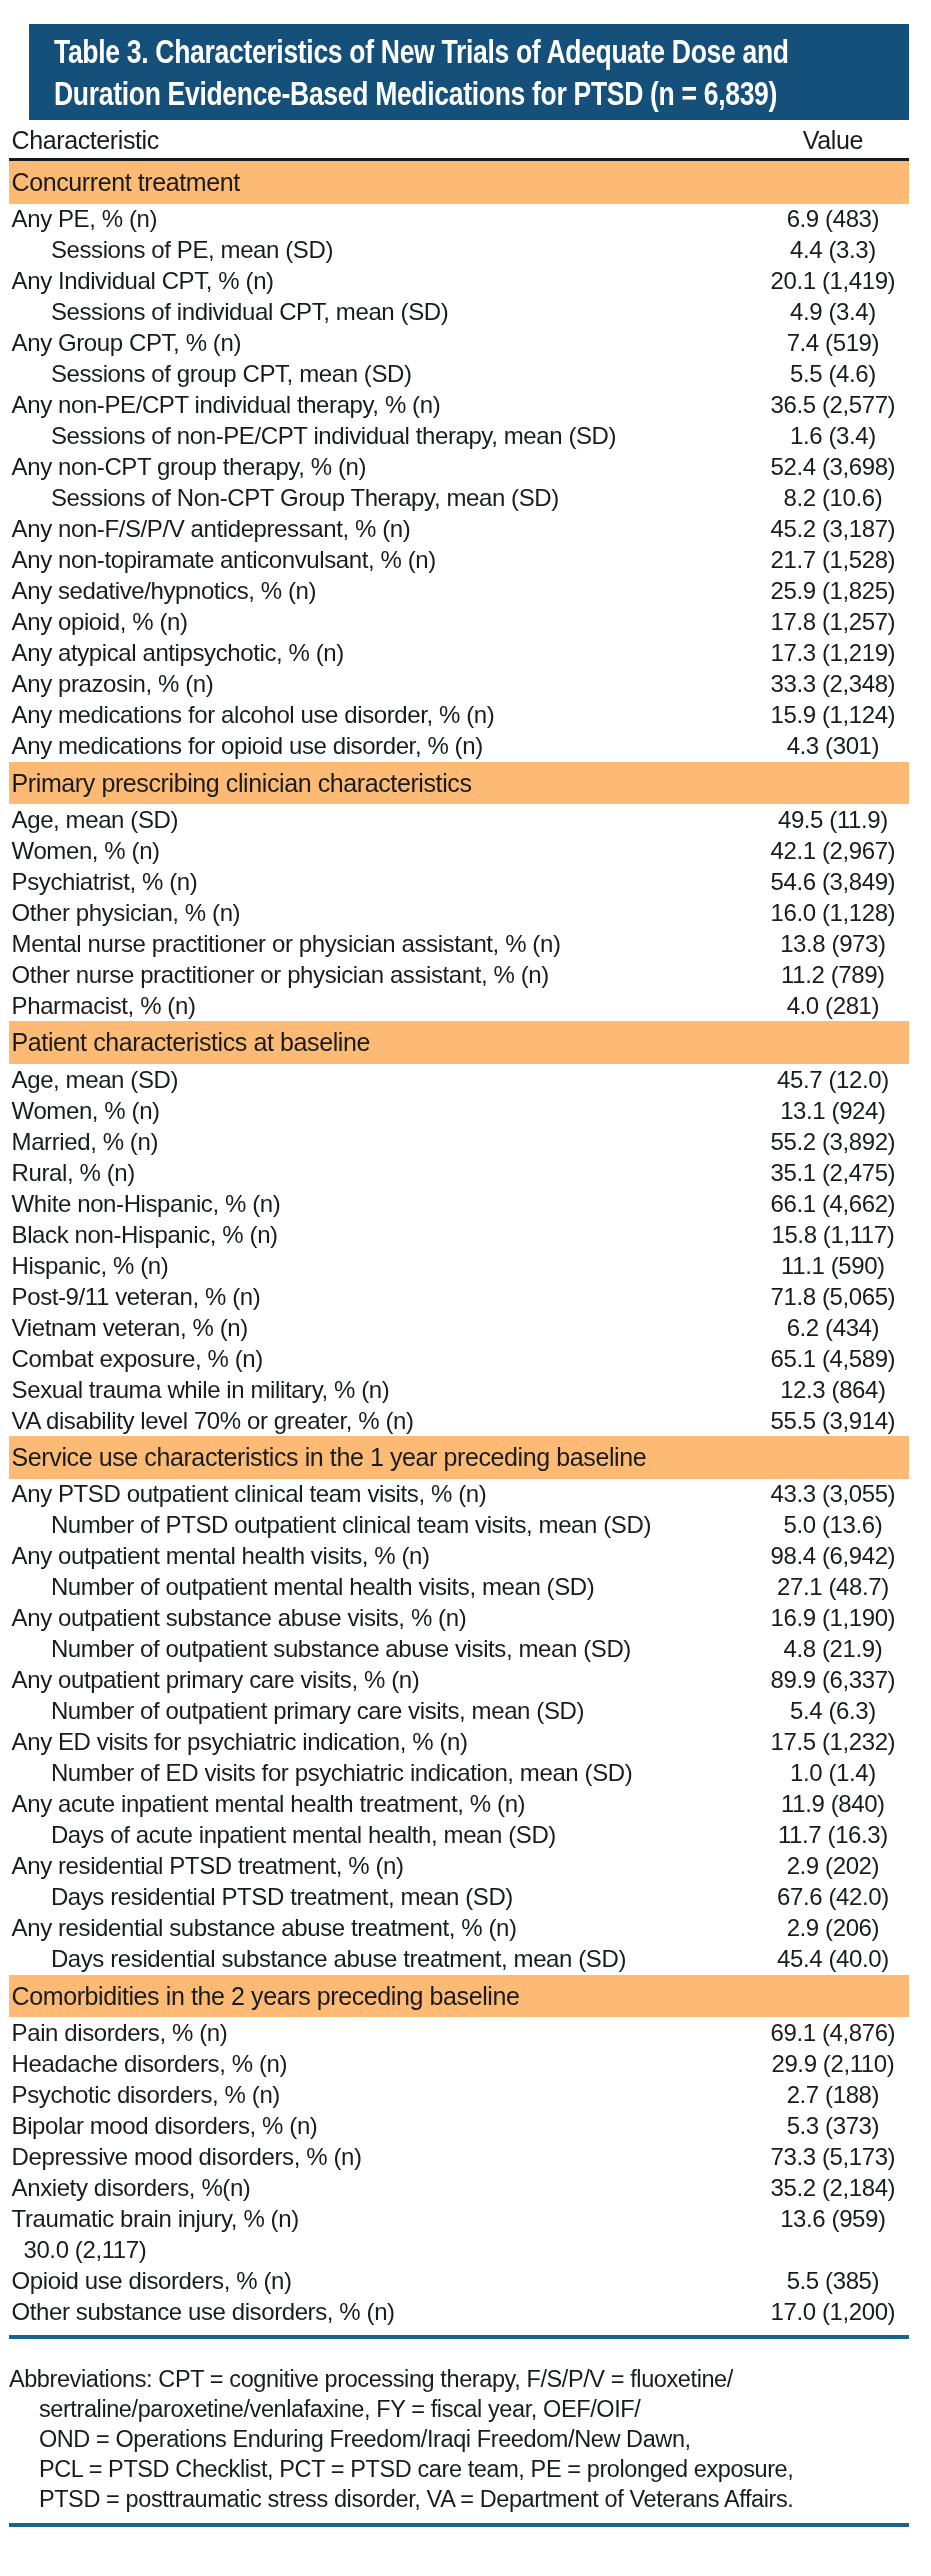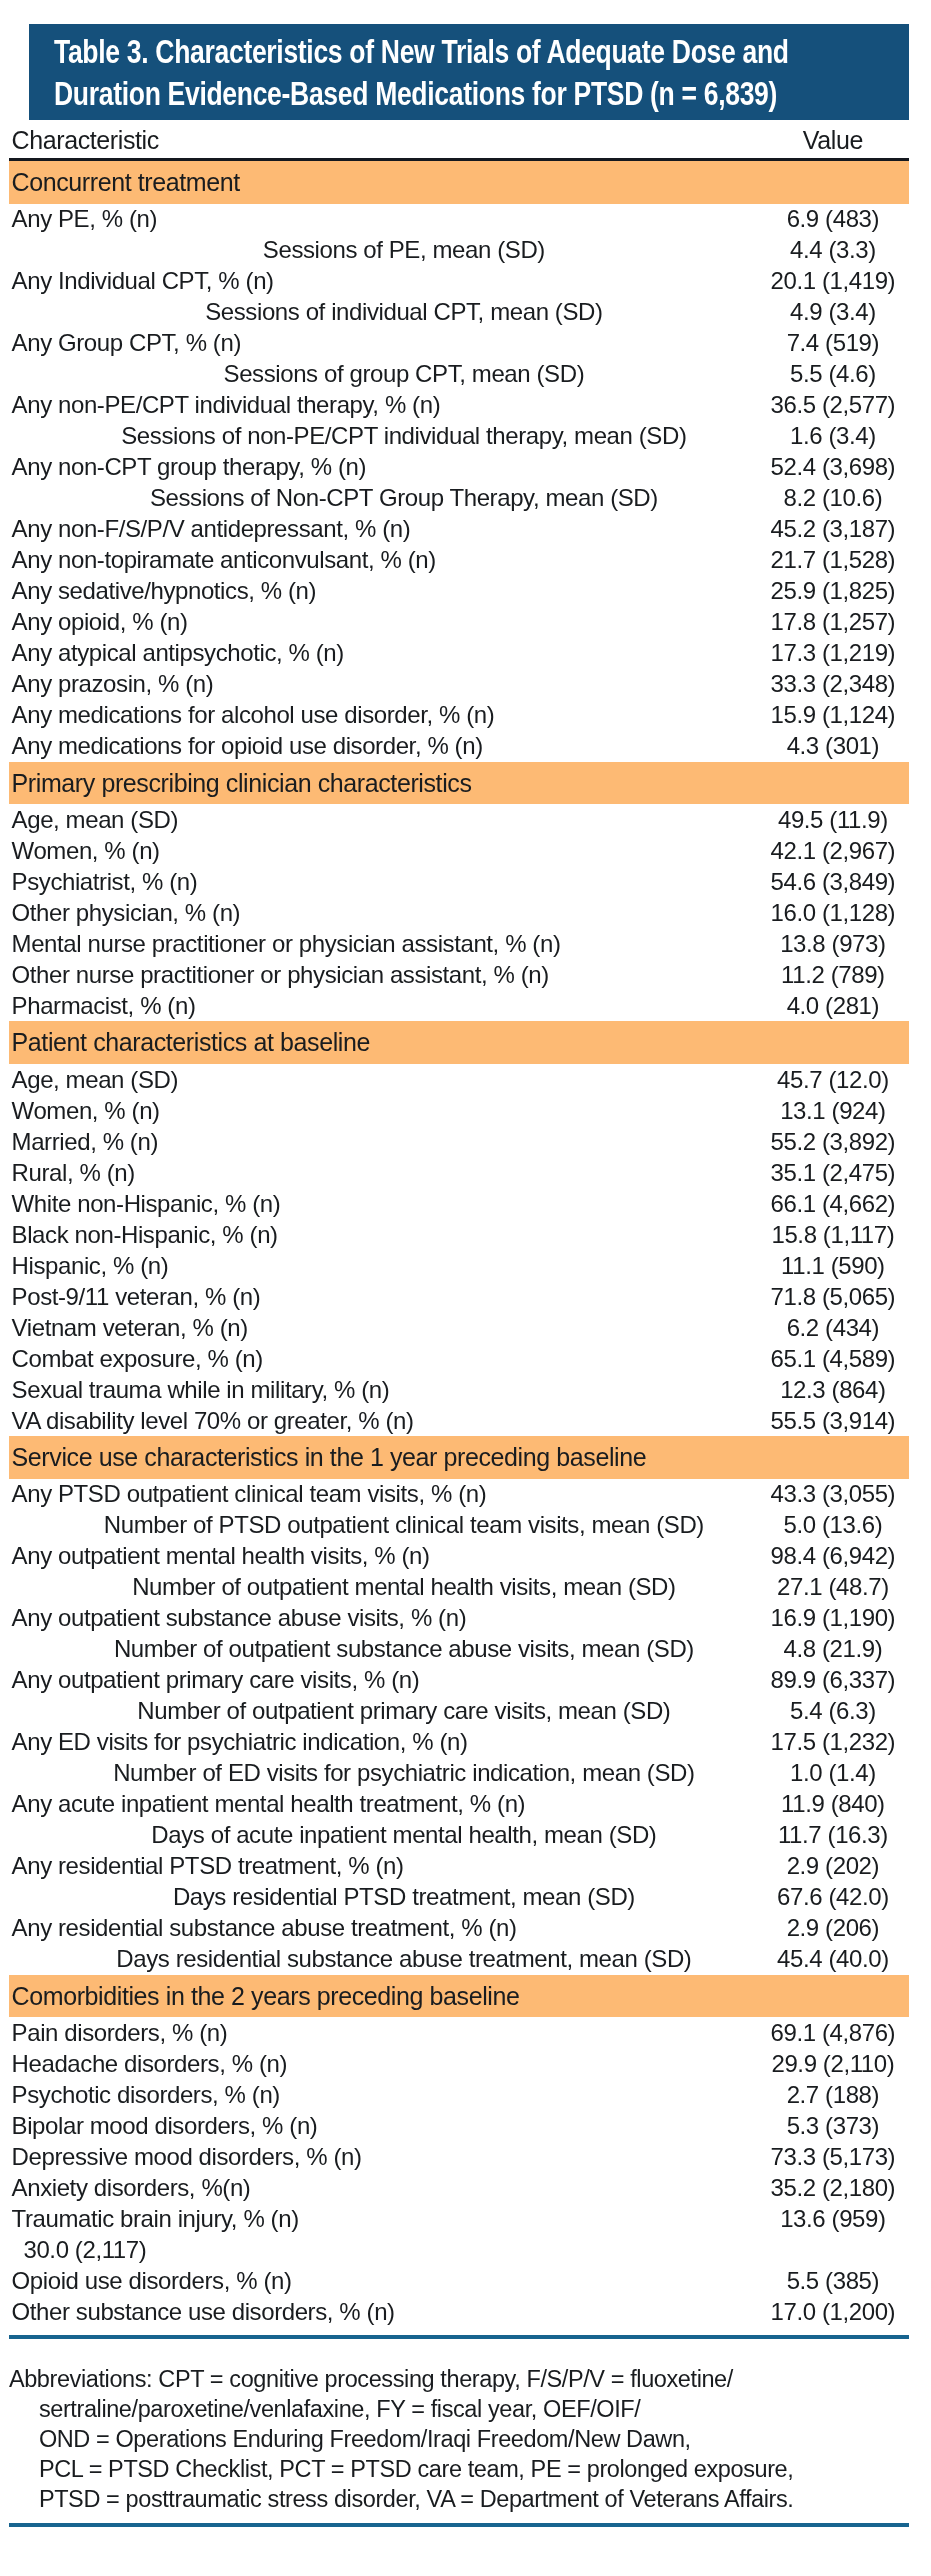--- a/index.html
+++ b/index.html
@@ -18,21 +18,21 @@
   .col-label{flex:1;padding-left:2.7px;}
   .col-value{width:152px;text-align:center;flex-shrink:0;}
   .header-rule{height:3.5px;background:#14181f;margin-top:1.8px;}
 
   .band{background:#fdba74;margin:0 0;padding:8px 0 8px 2.7px;font-size:25px;
         letter-spacing:-0.4px;height:26.6px;line-height:26.6px;white-space:nowrap;}
 
   .trow{display:flex;align-items:center;height:31px;font-size:24px;
         letter-spacing:-0.4px;white-space:nowrap;}
   .tlabel{flex:1;padding-left:2.7px;}
-  .trow.indent .tlabel{padding-left:42px;text-align:center;}
+  .trow.indent .tlabel{padding-left:42px;}
   .tvalue{width:152px;text-align:center;flex-shrink:0;}
 
   .blue-rule{height:3.5px;background:#17648F;}
   .rule-above-foot{margin-top:8px;}
   .footnote{margin-top:25px;font-size:23.5px;letter-spacing:-0.4px;}
   .fline{line-height:30px;white-space:nowrap;}
   .fline.findent{padding-left:30px;}
   .blue-rule.bottom{margin-top:9.7px;}
 </style>
 </head>
@@ -285,21 +285,21 @@
         <div class="trow">
           <div class="tlabel">Bipolar mood disorders, % (n)</div>
           <div class="tvalue">5.3 (373)</div>
         </div>
         <div class="trow">
           <div class="tlabel">Depressive mood disorders, % (n)</div>
           <div class="tvalue">73.3 (5,173)</div>
         </div>
         <div class="trow">
           <div class="tlabel">Anxiety disorders, %(n)</div>
-          <div class="tvalue">35.2 (2,180)</div>
+          <div class="tvalue">35.2 (2,184)</div>
         </div>
         <div class="trow">
           <div class="tlabel">Traumatic brain injury, % (n)</div>
           <div class="tvalue">13.6 (959)</div>
         </div>
         <div class="trow">
           <div class="tvalue">30.0 (2,117)</div>
         </div>
         <div class="trow">
           <div class="tlabel">Opioid use disorders, % (n)</div>

